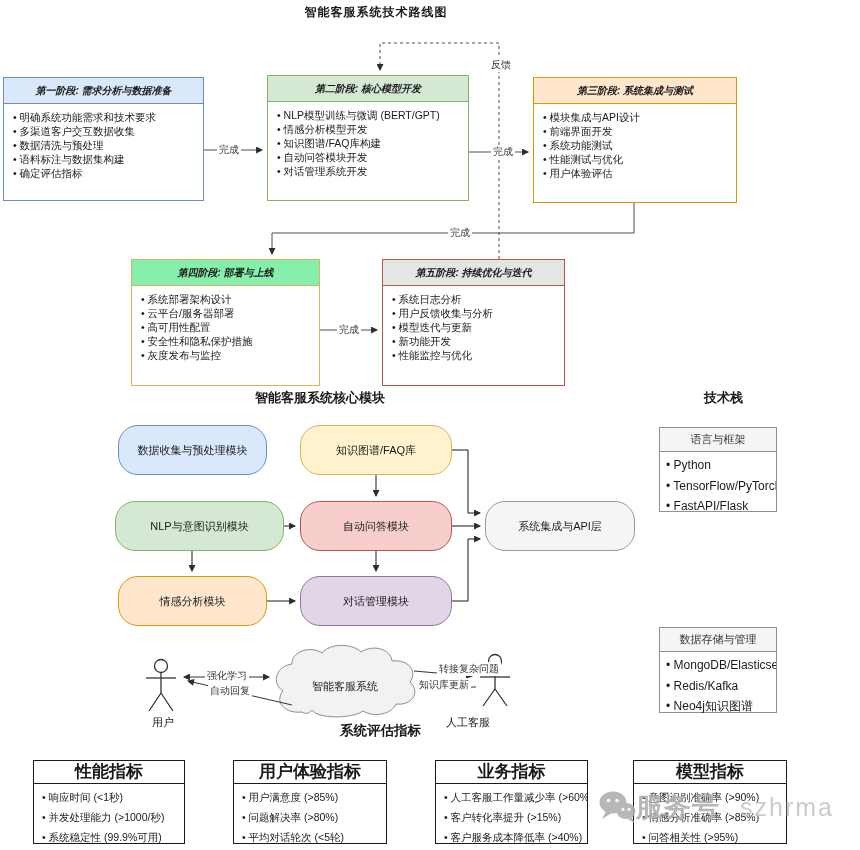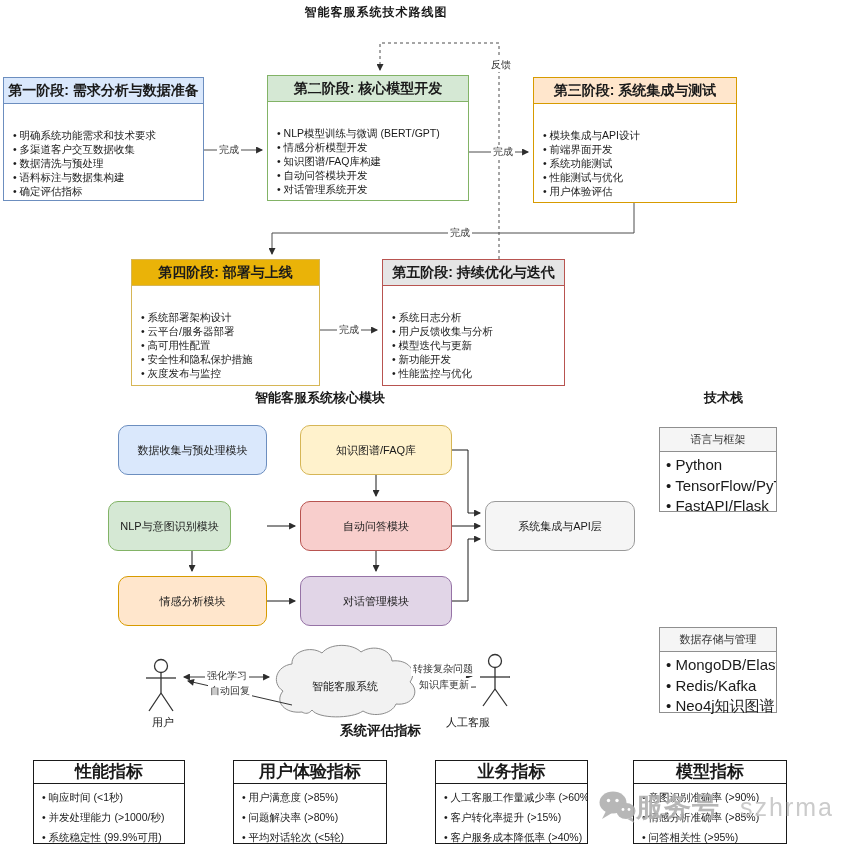--- a/index.html
+++ b/index.html
@@ -6,48 +6,48 @@
   .canvas{position:relative;width:860px;height:850px;background:#ffffff;
           font-family:"Liberation Sans",sans-serif;color:#1a1a1a;overflow:hidden;}
   .overlay{position:absolute;left:0;top:0;z-index:1;pointer-events:none;}
   .page-title{position:absolute;left:176px;top:4px;width:400px;text-align:center;
               font-size:12px;font-weight:bold;letter-spacing:1px;z-index:2;}
   .section-title{position:absolute;text-align:left;font-size:13px;font-weight:bold;z-index:2;}
 
   
   .phase{position:absolute;background:#fff;border:1px solid #888;z-index:2;}
   .phase-header{height:25px;line-height:25px;text-align:center;font-weight:bold;
-                font-size:14px;border-bottom:1px solid;white-space:nowrap;overflow:hidden;}
-  .phase-items{padding:24px 3px 0 9px;}
+                font-size:10px;border-bottom:1px solid;white-space:nowrap;overflow:hidden;font-style:italic;}
+  .phase-items{padding:6px 3px 0 9px;}
   .phase-item{font-size:10.5px;line-height:14px;white-space:nowrap;overflow:hidden;}
   .phase-item::before{content:"• ";}
 
   .c-blue{border-color:#6c8ebf}   .c-blue .phase-header{background:#dae8fc;border-color:#6c8ebf}
   .c-green{border-color:#82b366}  .c-green .phase-header{background:#d5e8d4;border-color:#82b366}
   .c-orange{border-color:#d79b00} .c-orange .phase-header{background:#ffe6cc;border-color:#d79b00}
-  .c-yellow{border-color:#d6b656} .c-yellow .phase-header{background:#eab308;border-color:#d6b656}
+  .c-yellow{border-color:#d6b656} .c-yellow .phase-header{background:#86efac;border-color:#d6b656}
   .c-red{border-color:#b85450}    .c-red .phase-header{background:#e5e5e5;border-color:#b85450}
 
   
-  .module{position:absolute;border-radius:10px;border:1px solid;display:flex;align-items:center;
+  .module{position:absolute;border-radius:20px;border:1px solid;display:flex;align-items:center;
           justify-content:center;font-size:11px;text-align:center;z-index:2;padding:0 6px;box-sizing:border-box;}
   .f-blue{background:#dae8fc;border-color:#6c8ebf}
   .f-yellow{background:#fff2cc;border-color:#d6b656}
   .f-green{background:#d5e8d4;border-color:#82b366}
   .f-red{background:#f8cecc;border-color:#b85450}
   .f-orange{background:#ffe6cc;border-color:#d79b00}
   .f-purple{background:#e1d5e7;border-color:#9673a6}
   .f-gray{background:#f5f5f5;border-color:#9a9a9a}
 
   
   .tech-group{position:absolute;left:659px;width:118px;background:#fff;border:1px solid #8f8f8f;z-index:2;box-sizing:border-box;}
   .tech-header{height:23px;line-height:23px;text-align:center;font-size:11px;background:#f5f5f5;
                border-bottom:1px solid #8f8f8f;color:#333;}
   .tech-items{padding:3px 0 0 6px;}
-  .tech-item{font-size:15px;line-height:20.5px;white-space:nowrap;overflow:hidden;}
+  .tech-item{font-size:12px;line-height:20.5px;white-space:nowrap;overflow:hidden;}
   .tech-item::before{content:"• ";}
 
   
   .metric-box{position:absolute;top:760px;height:84px;background:#fff;border:1px solid;z-index:2;box-sizing:border-box;}
   .metric-header{height:22px;line-height:22px;text-align:center;font-size:17px;font-weight:bold;border-bottom:1px solid;}
   .metric-items{padding:3px 0 0 8px;}
   .metric-item{font-size:10.5px;line-height:20px;white-space:nowrap;overflow:hidden;}
   .metric-item::before{content:"• ";}
 
   
@@ -182,21 +182,21 @@
   <div class="edge-label" style="left:503px;top:152px">完成</div>
   <div class="edge-label" style="left:460px;top:233px">完成</div>
   <div class="edge-label" style="left:349px;top:330px">完成</div>
   <div class="edge-label" style="left:501px;top:65px">反馈</div>
 
   <div class="section-title" style="left:255px;top:389px;width:250px">智能客服系统核心模块</div>
   <div class="section-title" style="left:704px;top:389px;width:100px">技术栈</div>
 
   <div class="module f-blue" style="left:118px;top:425px;width:149px;height:50px">数据收集与预处理模块</div>
   <div class="module f-yellow" style="left:300px;top:425px;width:152px;height:50px">知识图谱/FAQ库</div>
-  <div class="module f-green" style="left:108px;top:501px;width:123px;height:50px">NLP与意图识别模块</div>
+  <div class="module f-green" style="left:115px;top:501px;width:169px;height:50px">NLP与意图识别模块</div>
   <div class="module f-orange" style="left:118px;top:576px;width:149px;height:50px">情感分析模块</div>
   <div class="module f-red" style="left:300px;top:501px;width:152px;height:50px">自动问答模块</div>
   <div class="module f-purple" style="left:300px;top:576px;width:152px;height:50px">对话管理模块</div>
   <div class="module f-gray" style="left:485px;top:501px;width:150px;height:50px">系统集成与API层</div>
 
   <div class="tech-group" style="top:427px;height:85px">
     <div class="tech-header">语言与框架</div>
     <div class="tech-items">
       <div class="tech-item">Python</div>
       <div class="tech-item">TensorFlow/PyTorch</div>
@@ -210,21 +210,21 @@
       <div class="tech-item">Redis/Kafka</div>
       <div class="tech-item">Neo4j知识图谱</div>
     </div>
   </div>
 
   <div class="diagram-label" style="left:345px;top:686px">智能客服系统</div>
   <div class="diagram-label" style="left:163px;top:722px">用户</div>
   <div class="diagram-label" style="left:468px;top:722px">人工客服</div>
   <div class="edge-label" style="left:227px;top:676px">强化学习</div>
   <div class="edge-label" style="left:230px;top:691px">自动回复</div>
-  <div class="edge-label" style="left:443px;top:669px">转接复杂问题</div>
+  <div class="edge-label" style="left:469px;top:669px">转接复杂问题</div>
   <div class="edge-label" style="left:444px;top:685px">知识库更新</div>
 
   <div class="section-title" style="left:340px;top:722px;width:150px;font-size:13.5px">系统评估指标</div>
 
   <div class="metric-box c-blue" style="left:33px;width:152px">
     <div class="metric-header">性能指标</div>
     <div class="metric-items">
       <div class="metric-item">响应时间 (&lt;1秒)</div>
       <div class="metric-item">并发处理能力 (&gt;1000/秒)</div>
       <div class="metric-item">系统稳定性 (99.9%可用)</div>

